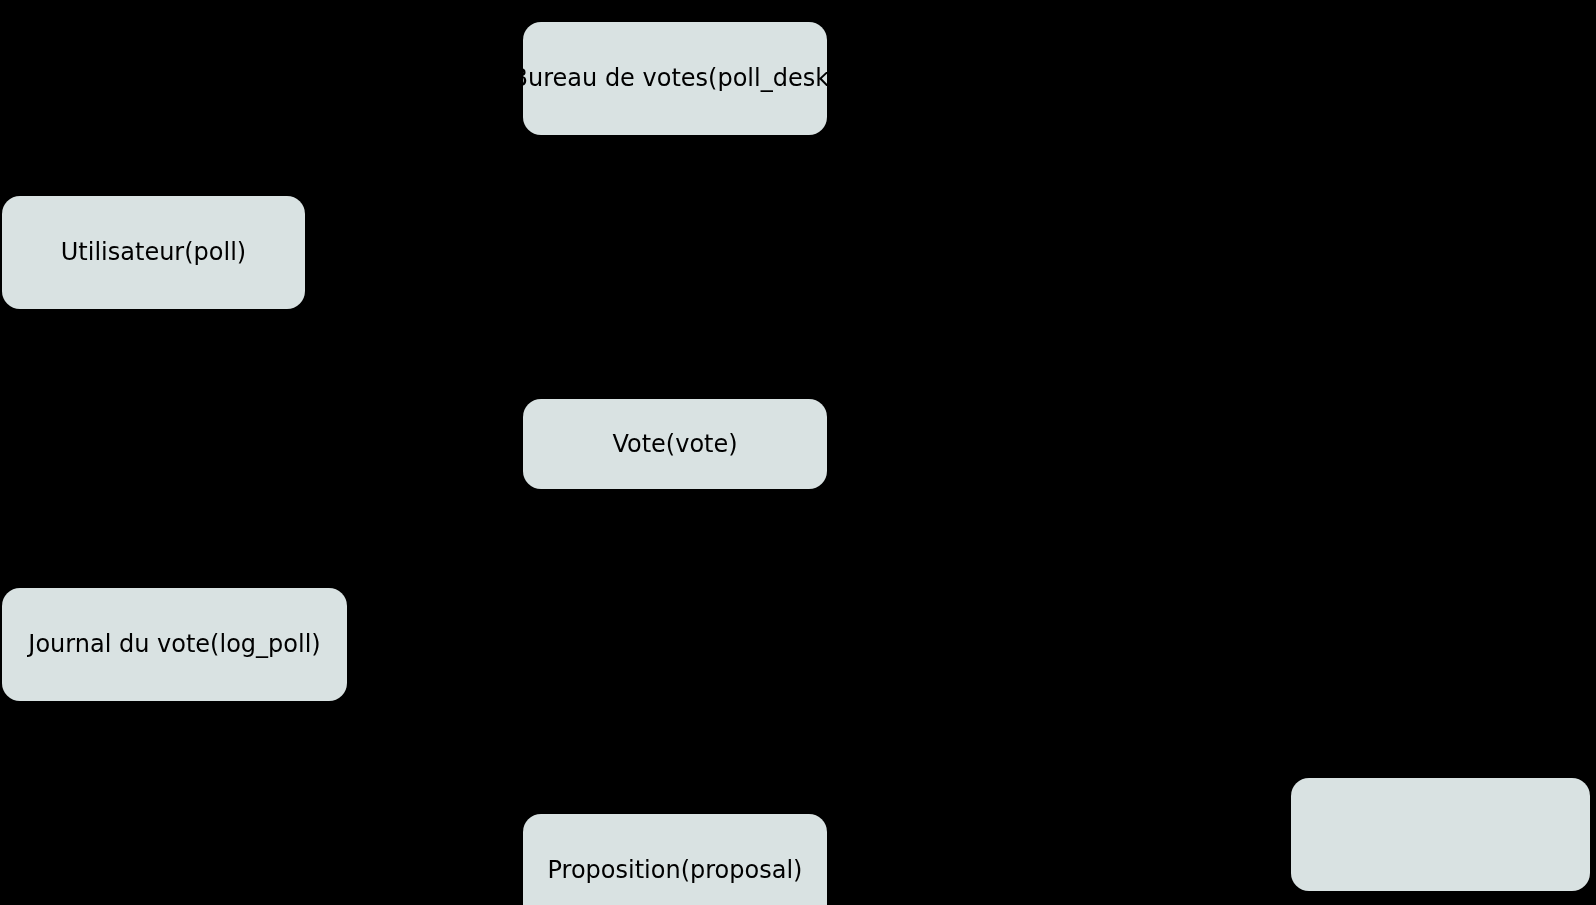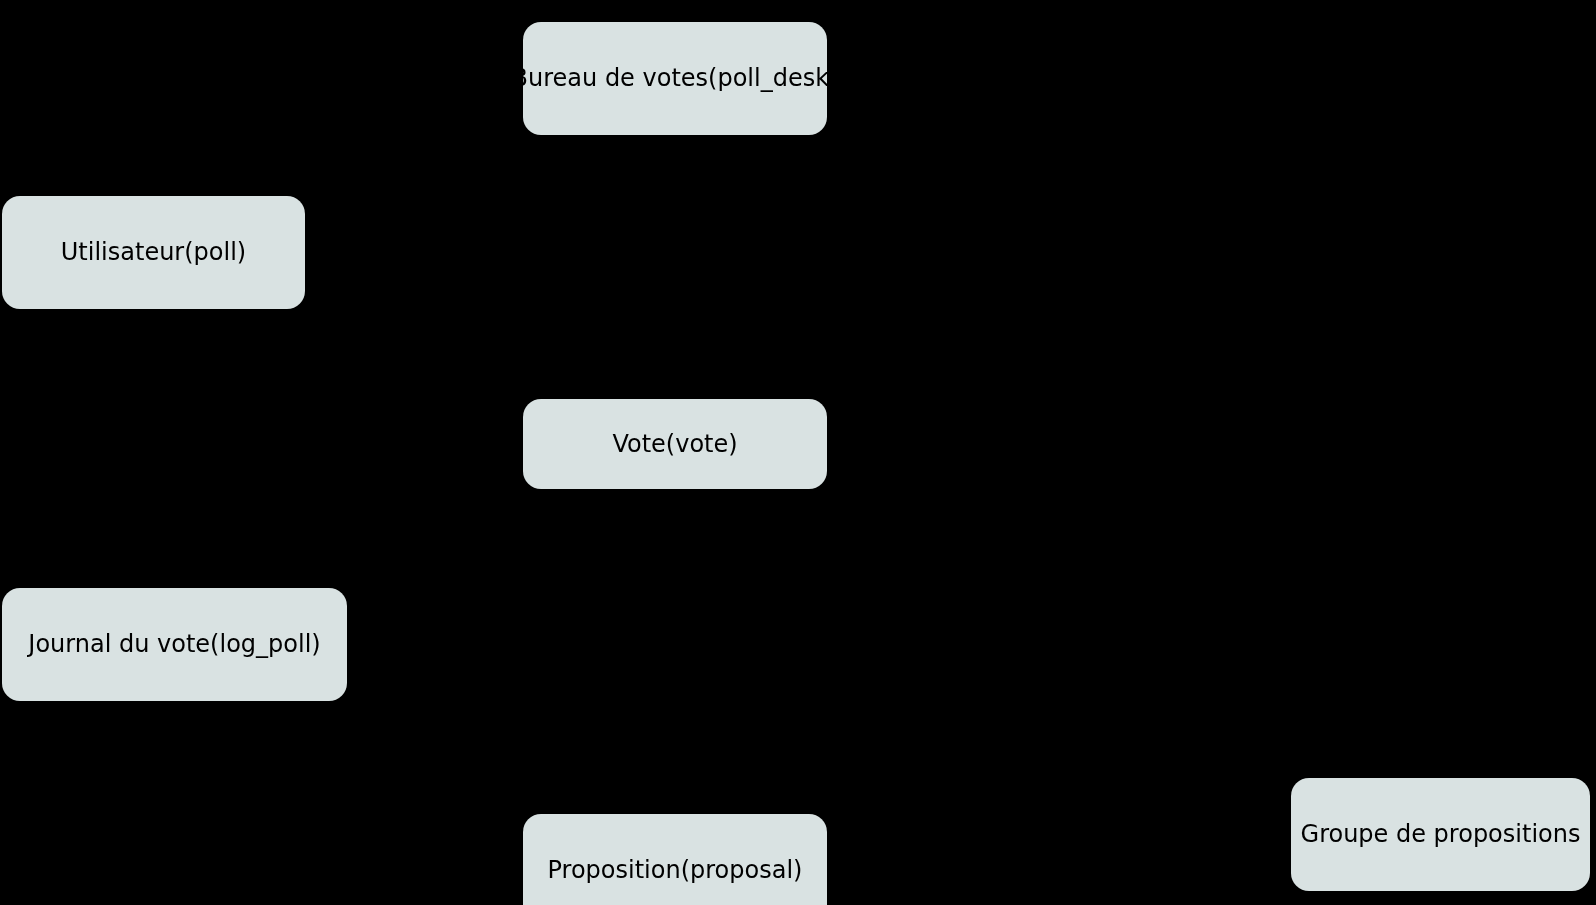--- a/index.html
+++ b/index.html
@@ -66,16 +66,15 @@
     <span class="node-label">Journal du vote</span>
     <span class="node-sublabel">(log_poll)</span>
   </div>
 
   <div class="node node-proposal">
     <span class="node-label">Proposition</span>
     <span class="node-sublabel">(proposal)</span>
   </div>
 
   <div class="node node-proposal-group">
-    <span class="node-label">Groupe de propositions</span>
   </div>
 
 </div>
 
 </body></html>

